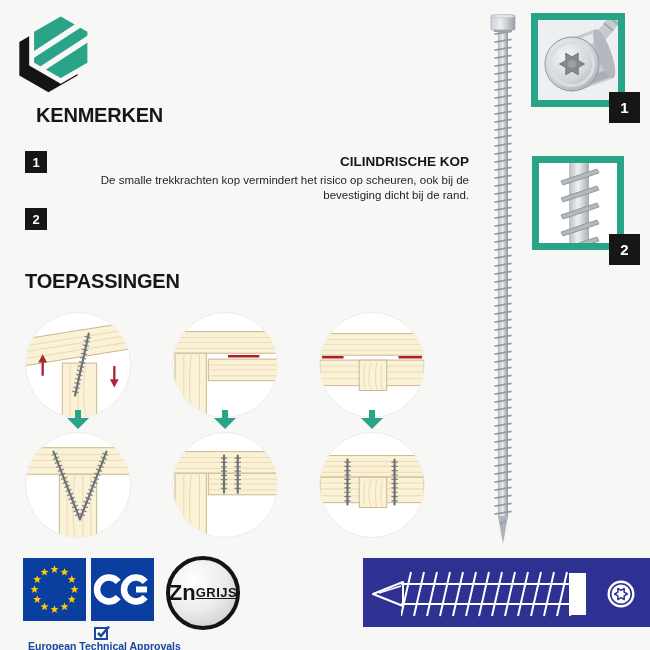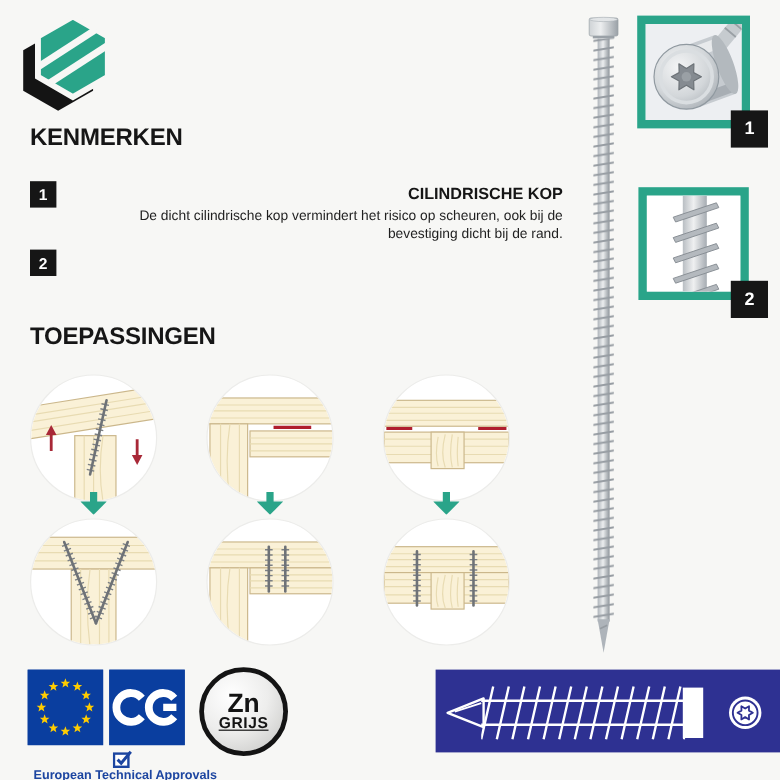--- a/index.html
+++ b/index.html
@@ -16,21 +16,21 @@
               border:1px solid #ececea;box-sizing:border-box;overflow:hidden;}
   .app-circle svg{display:block;width:104px;height:104px;}
   .down-arrow{position:absolute;width:22px;height:19px;}
   .detail-box{position:absolute;border:7px solid #2aa489;background:#fff;box-sizing:border-box;}
   .callout{position:absolute;width:31px;height:31px;background:#161616;color:#fff;
            display:flex;align-items:center;justify-content:center;font-weight:700;font-size:15px;z-index:5;}
   .cert-square{position:absolute;width:63px;height:63px;background:#0a3e9f;}
   .zn-badge{position:absolute;left:166px;top:556px;width:74px;height:74px;border-radius:50%;
             border:4px solid #141414;box-sizing:border-box;
             background:radial-gradient(circle at 35% 30%, #ffffff 0%, #ededec 48%, #c3c3c1 100%);
-            display:flex;flex-direction:column;align-items:center;justify-content:center;}
+            display:flex;flex-direction:row;align-items:center;justify-content:center;}
   .zn-sym{font-size:22px;font-weight:700;color:#141414;line-height:20px;}
   .zn-fin{font-size:13px;font-weight:700;color:#141414;line-height:14px;letter-spacing:0.5px;text-decoration:underline;}
   .eta{position:absolute;left:24px;top:625px;display:flex;align-items:center;flex-direction:column;}
   .eta-text{font-size:10.5px;font-weight:700;color:#1c45a0;margin-left:4px;}
   .banner{position:absolute;left:363px;top:558px;width:287px;height:69px;background:#2e3192;}
   
   .wd{fill:#faf1d7;stroke:#cbb78b;stroke-width:1;}
   .gr{stroke:#e8dbb2;stroke-width:1;fill:none;}
   .scr{stroke:#6e7277;stroke-width:2.2;stroke-linecap:round;fill:none;}
   .tick{stroke:#7c8085;stroke-width:6.5;stroke-dasharray:1.2 3.2;fill:none;}
@@ -50,27 +50,27 @@
           <polygon points="57,2 92.5,22.5 92.5,63.5 57,84 21.5,63.5 21.5,22.5"></polygon>
         </clipPath>
     </defs>
     <polygon points="57,2 92.5,22.5 92.5,63.5 57,84 21.5,63.5 21.5,22.5" fill="#2aa489" stroke="#f7f7f5" stroke-width="6"></polygon>
     <g clip-path="url(#hexT)">
       <rect x="-10" y="29" width="140" height="7" fill="#f7f7f5" transform="rotate(-33 57 43)"></rect>
       <rect x="-10" y="49" width="140" height="7" fill="#f7f7f5" transform="rotate(-33 57 43)"></rect>
     </g>
   </svg>
 
-  <div class="abs heading" style="left:25px;top:104px;">KENMERKEN</div>
+  <div class="abs heading" style="left:36px;top:104px;">KENMERKEN</div>
 
   <div class="feature" style="top:151px;">
     <div class="num-badge">1</div>
     <div class="feat-body">
       <div class="feat-title">CILINDRISCHE KOP</div>
-      <div class="feat-desc">De dicht cilindrische kop vermindert het risico op scheuren, ook bij de bevestiging dicht bij de rand.</div>
+      <div class="feat-desc">De smalle trekkrachten kop vermindert het risico op scheuren, ook bij de bevestiging dicht bij de rand.</div>
     </div>
   </div>
 
   <div class="feature" style="top:208px;">
     <div class="num-badge">2</div>
     <div class="feat-body">
     </div>
   </div>
 
   <div class="abs heading" style="left:25px;top:270px;">TOEPASSINGEN</div>

